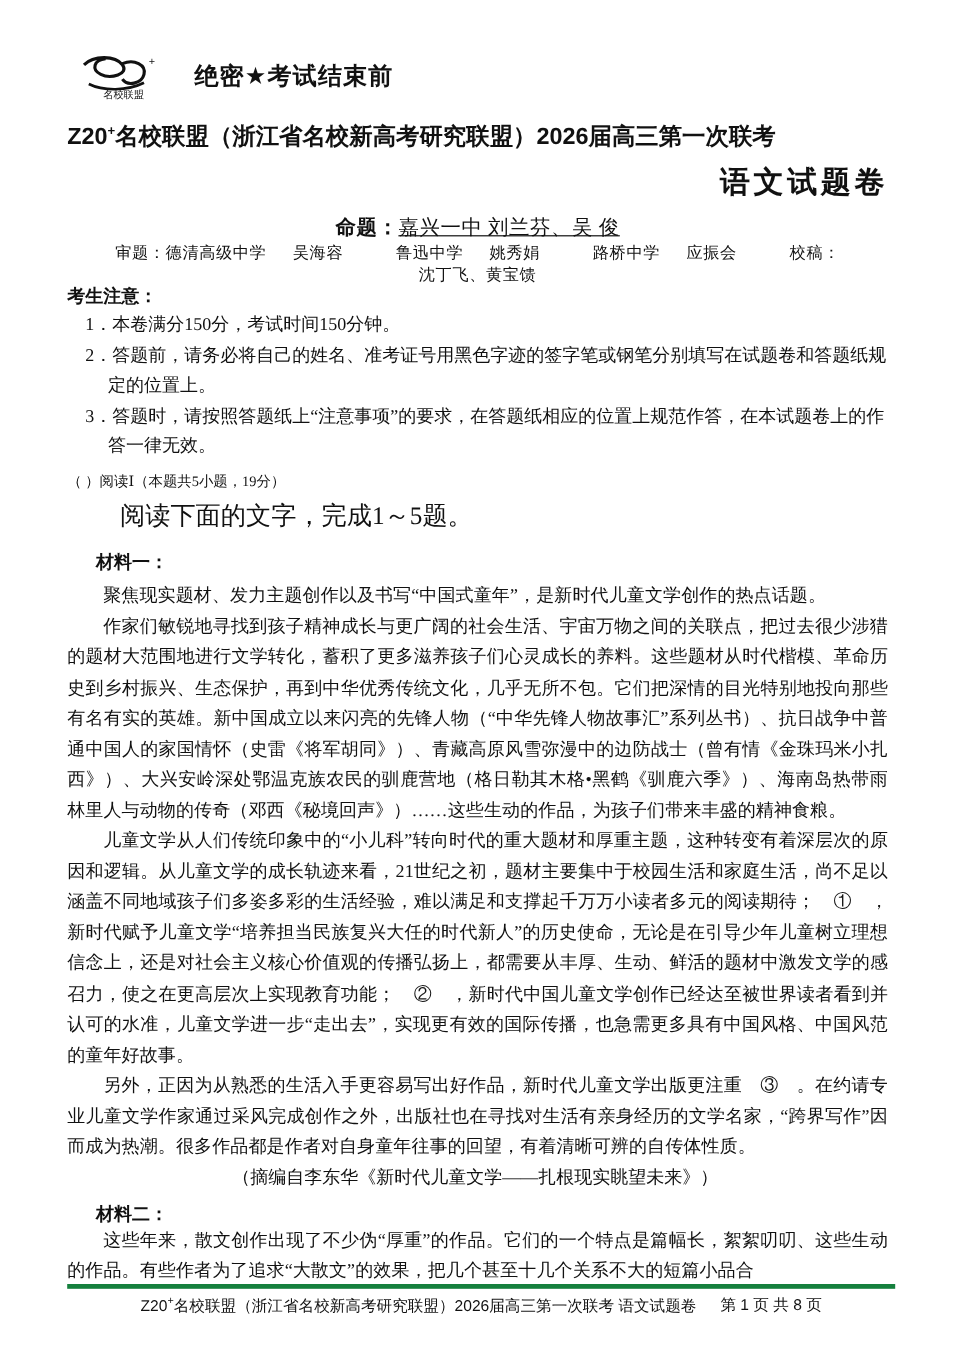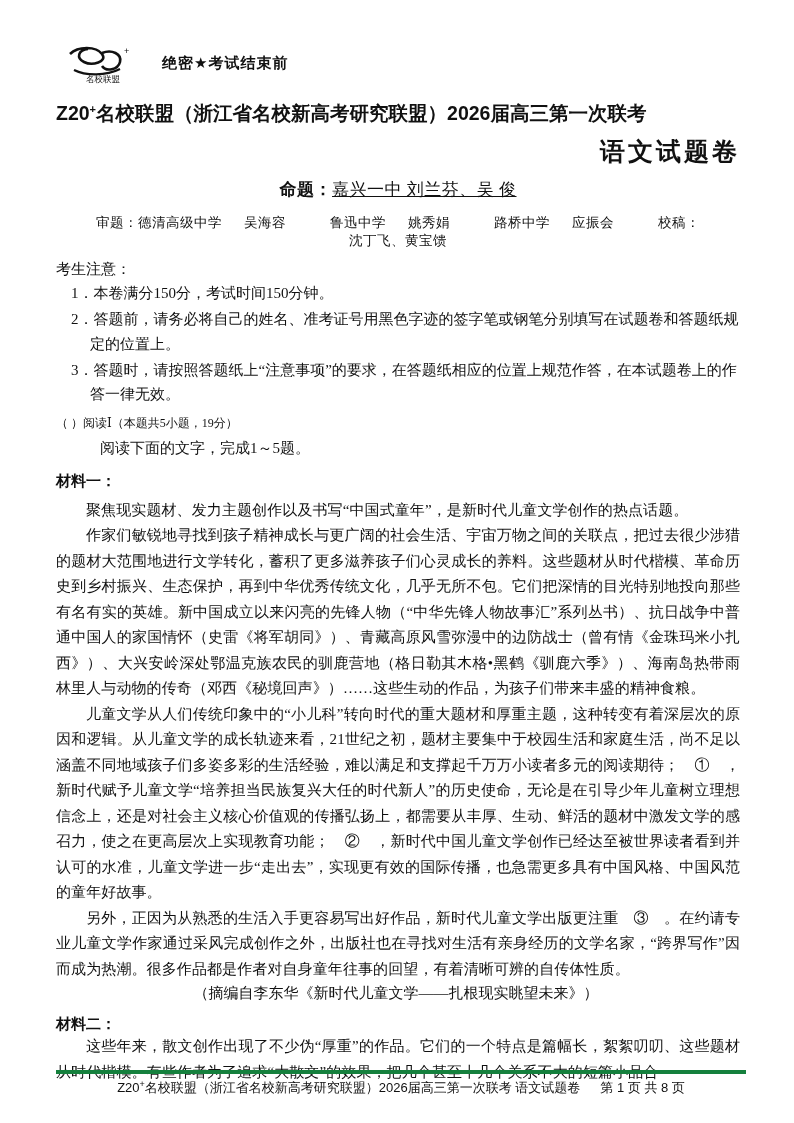--- a/index.html
+++ b/index.html
@@ -38,21 +38,21 @@
   }
   .logo {
     width: 86px;
     height: 46px;
     position: relative;
     flex: 0 0 auto;
     margin-left: 6px;
   }
   .logo svg { display:block; }
   .secret-label {
-    font-size: 15px;
+    font-size: 20px;
     font-weight: bold;
     letter-spacing: 1px;
     margin-left: 14px;
     font-family: "Liberation Sans", "DejaVu Sans", sans-serif;
   }
 
   .title-main {
     text-align: left;
     font-size: 19.5px;
     font-weight: bold;
@@ -77,32 +77,31 @@
     text-align: center;
     font-size: 17px;
     margin-top: 10px;
     letter-spacing: 0.5px;
   }
   .credit-line .lbl { font-weight: bold; }
   .credit-line .uline { text-decoration: underline; }
 
   .credit-line2 {
     font-size: 13.5px;
-    margin-top: 13px;
+    margin-top: 1px;
     text-align: center;
     letter-spacing: 0.5px;
   }
   .credit-line2 .seg { display: inline-block; }
   .credit-line2 .gap { display:inline-block; width: 22px; }
   .credit-line2 .biggap { display:inline-block; width: 44px; }
 
   .notice-title {
     font-size: 15px;
-    font-weight: normal;
-    margin-top: 10px;
+    font-weight: bold;
     font-family: "Liberation Sans", "DejaVu Sans", sans-serif;
   }
   ol.notice {
     margin: 2px 0 0 0;
     padding: 0;
     list-style: none;
     font-size: 15px;
     line-height: 1.62;
   }
   ol.notice li {
@@ -116,30 +115,31 @@
     font-weight: bold;
     margin-top: 12px;
     font-family: "Liberation Sans", "DejaVu Sans", sans-serif;
   }
   .q-line {
     font-size: 12px;
     margin-top: 8px;
     line-height: 1.6;
   }
   .q-sub {
-    font-size: 15px;
+    font-size: 21px;
     margin-top: 2px;
     padding-left: 44px;
     line-height: 1.6;
   }
   .mat-head {
     font-size: 15px;
     font-weight: bold;
     margin-top: 12px;
     font-family: "Liberation Sans", "DejaVu Sans", sans-serif;
+    margin-left: 24px;
   }
   p.body {
     font-size: 15px;
     line-height: 1.70;
     margin: 0;
     text-indent: 2em;
     text-align: justify;
     letter-spacing: 0.1px;
   }
   p.body.first { margin-top: 7px; }
@@ -211,20 +211,20 @@
     <div class="q-sub">阅读下面的文字，完成1～5题。</div>
 
     <div class="mat-head">材料一：</div>
     <p class="body first">聚焦现实题材、发力主题创作以及书写“中国式童年”，是新时代儿童文学创作的热点话题。</p>
     <p class="body">作家们敏锐地寻找到孩子精神成长与更广阔的社会生活、宇宙万物之间的关联点，把过去很少涉猎的题材大范围地进行文学转化，蓄积了更多滋养孩子们心灵成长的养料。这些题材从时代楷模、革命历史到乡村振兴、生态保护，再到中华优秀传统文化，几乎无所不包。它们把深情的目光特别地投向那些有名有实的英雄。新中国成立以来闪亮的先锋人物（“中华先锋人物故事汇”系列丛书）、抗日战争中普通中国人的家国情怀（史雷《将军胡同》）、青藏高原风雪弥漫中的边防战士（曾有情《金珠玛米小扎西》）、大兴安岭深处鄂温克族农民的驯鹿营地（格日勒其木格•黑鹤《驯鹿六季》）、海南岛热带雨林里人与动物的传奇（邓西《秘境回声》）……这些生动的作品，为孩子们带来丰盛的精神食粮。</p>
     <p class="body">儿童文学从人们传统印象中的“小儿科”转向时代的重大题材和厚重主题，这种转变有着深层次的原因和逻辑。从儿童文学的成长轨迹来看，21世纪之初，题材主要集中于校园生活和家庭生活，尚不足以涵盖不同地域孩子们多姿多彩的生活经验，难以满足和支撑起千万万小读者多元的阅读期待；　①　，新时代赋予儿童文学“培养担当民族复兴大任的时代新人”的历史使命，无论是在引导少年儿童树立理想信念上，还是对社会主义核心价值观的传播弘扬上，都需要从丰厚、生动、鲜活的题材中激发文学的感召力，使之在更高层次上实现教育功能；　②　，新时代中国儿童文学创作已经达至被世界读者看到并认可的水准，儿童文学进一步“走出去”，实现更有效的国际传播，也急需更多具有中国风格、中国风范的童年好故事。</p>
     <p class="body">另外，正因为从熟悉的生活入手更容易写出好作品，新时代儿童文学出版更注重　③　。在约请专业儿童文学作家通过采风完成创作之外，出版社也在寻找对生活有亲身经历的文学名家，“跨界写作”因而成为热潮。很多作品都是作者对自身童年往事的回望，有着清晰可辨的自传体性质。</p>
     <div class="src-line">（摘编自李东华《新时代儿童文学——扎根现实眺望未来》）</div>
 
     <div class="mat-head">材料二：</div>
-    <p class="body">这些年来，散文创作出现了不少伪“厚重”的作品。它们的一个特点是篇幅长，絮絮叨叨、这些题材从时代楷模。有些作者为了追求“大散文”的效果，把几个甚至十几个关系不大的短篇小品合</p>
+    <p class="body">这些年来，散文创作出现了不少伪“厚重”的作品。它们的一个特点是篇幅长，絮絮叨叨、这些生动的作品。有些作者为了追求“大散文”的效果，把几个甚至十几个关系不大的短篇小品合</p>
 
   </div>
 
   <div class="footer">
     <span>Z20</span><span class="sup">+</span><span>名校联盟（浙江省名校新高考研究联盟）2026届高三第一次联考 语文试题卷</span><span class="pg">第 1 页 共 8 页</span>
   </div>
 </div>
 
 </body></html>

